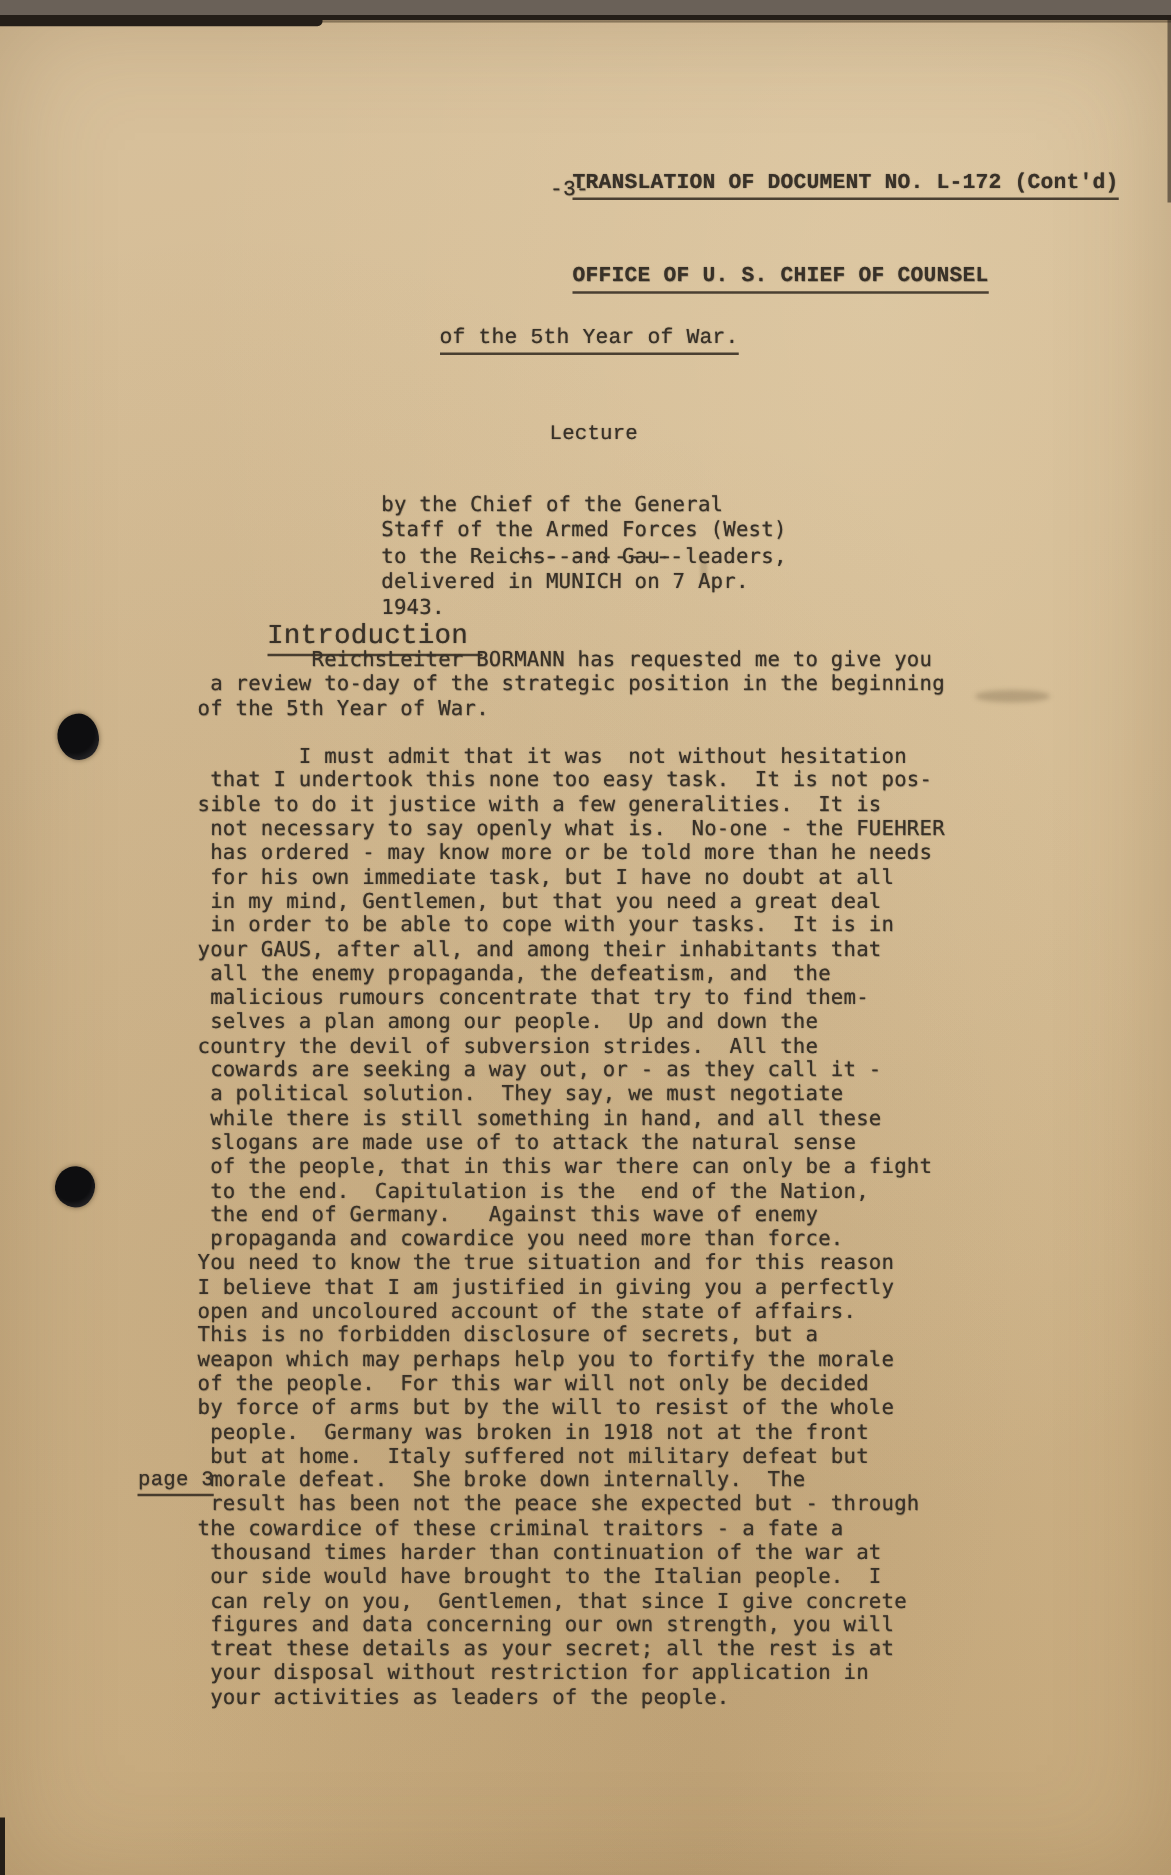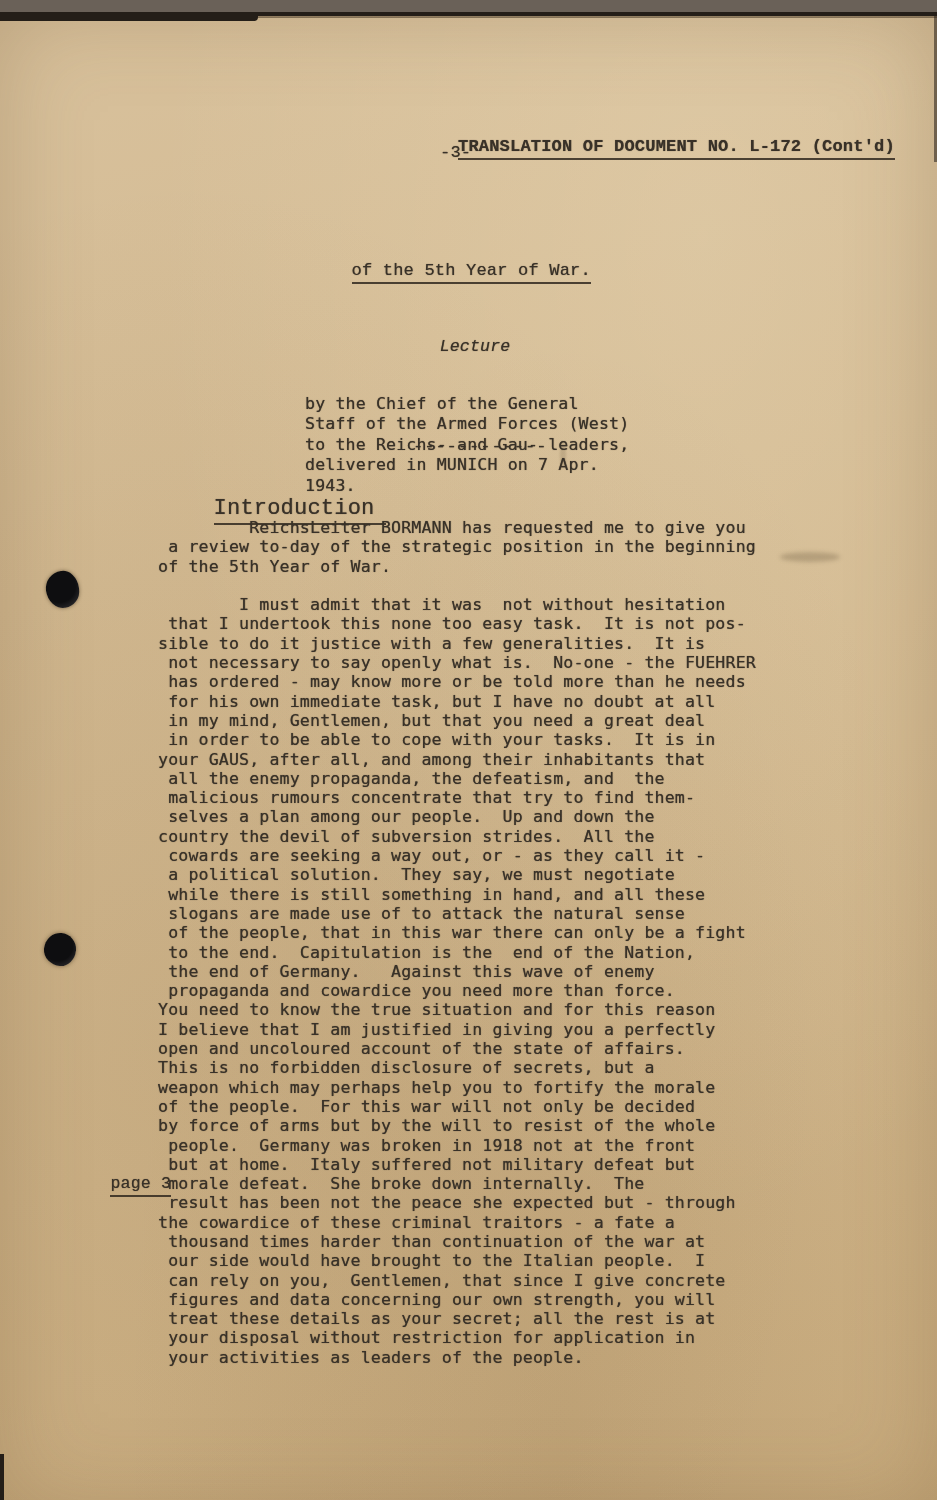--- a/index.html
+++ b/index.html
@@ -51,31 +51,32 @@
   <div class="edge-right-hi edge"></div>
 
   <div class="hole hole-1"></div>
   <div class="hole hole-2"></div>
 
   <div class="stain stain-1"></div>
   <div class="stain stain-2"></div>
 
   <div class="txt hdr" style="left:458px;top:72px;">
     <div><span class="ul">TRANSLATION OF DOCUMENT NO. L-172 (Cont'd)</span></div>
+    <div><span class="ul">OFFICE OF U. S. CHIEF OF COUNSEL</span></div>
   </div>
 
   <div class="txt" style="left:440px;top:131px;font-size:17px;">-3-</div>
 
 
   <div class="txt" style="left:310px;top:230px;font-size:17px;">
     <span class="ul">of the 5th Year of War.</span>
   </div>
 
   <div class="txt" style="left:305px;top:289px;width:340px;">
-    <div style="text-align:center;font-size:16.5px;line-height:20.6px;font-style:italic;">Lecture</div>
+    <div style="text-align:center;font-size:16.5px;line-height:20.6px;">Lecture</div>
     <pre class="lecture-pre">by the Chief of the General
 Staff of the Armed Forces (West)
 to the Reichs- and Gau- leaders,
 delivered in MUNICH on 7 Apr.
 1943.</pre>
   </div>
 
   <div class="txt" style="left:413px;top:425px;font-size:17px;letter-spacing:1px;">------------</div>
 
   <div class="txt" style="left:160px;top:459px;font-size:22px;text-align:right;">

